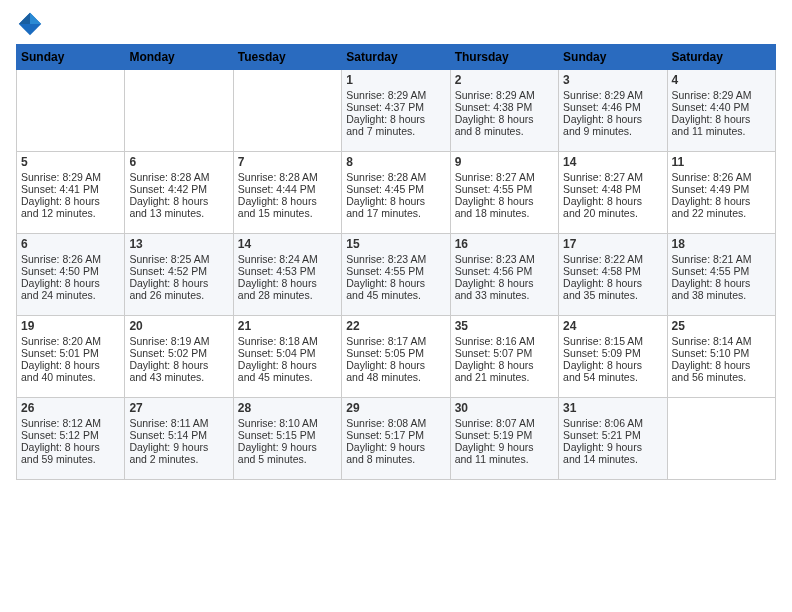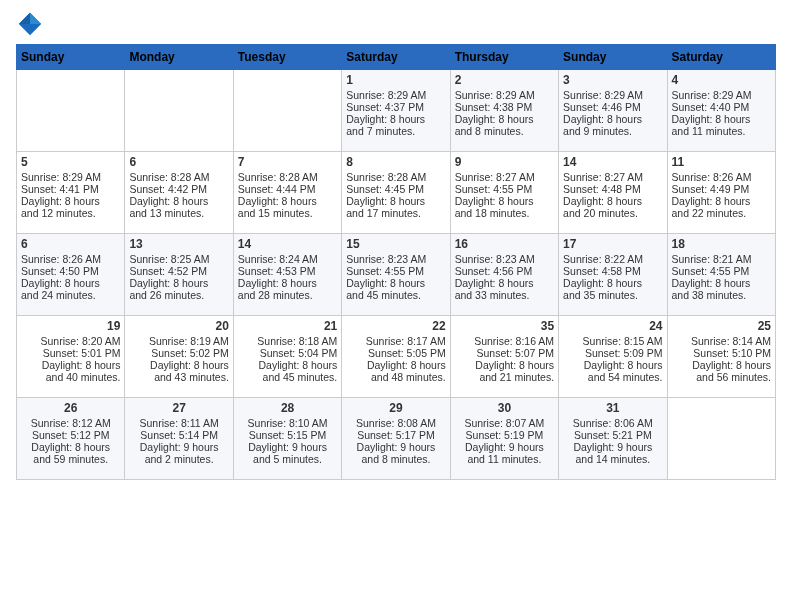--- a/index.html
+++ b/index.html
@@ -91,22 +91,22 @@
       font-size: 12px;
       display: block;
       margin-bottom: 2px;
     }
     .empty {
       background: #fff !important;
     }
     .row1 td { background: #fff; }
     .row2 td { background: #f0f3f8; }
     .row3 td { background: #fff; }
-    .row4 td { background: #f0f3f8; text-align: right; }
-    .row5 td { background: #fff; text-align: center; }
+    .row4 td { background: #f0f3f8; }
+    .row5 td { background: #fff; }
   </style>
 </head>
 <body>
 
 <div class="page">
   <div class="header">
     <div class="logo">
       <svg class="logo-icon" viewBox="0 0 40 40">
         <polygon points="20,4 36,20 20,36 4,20" fill="#1a6bbf"></polygon>
         <polygon points="20,4 36,20 20,20" fill="#2a8ad4"></polygon>

